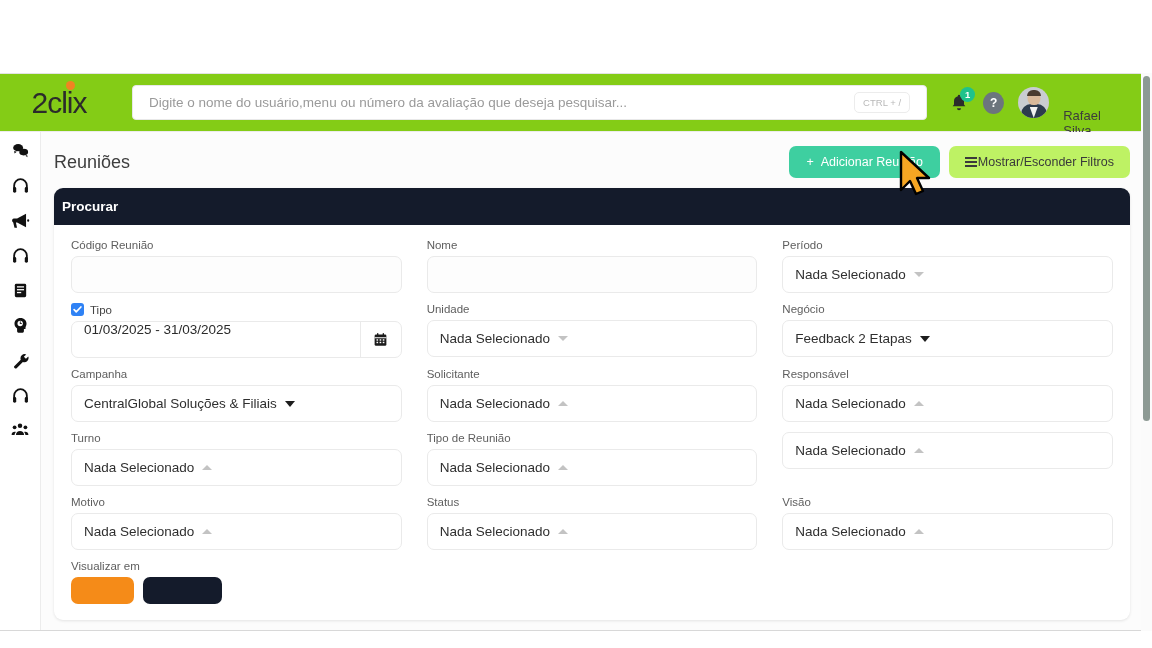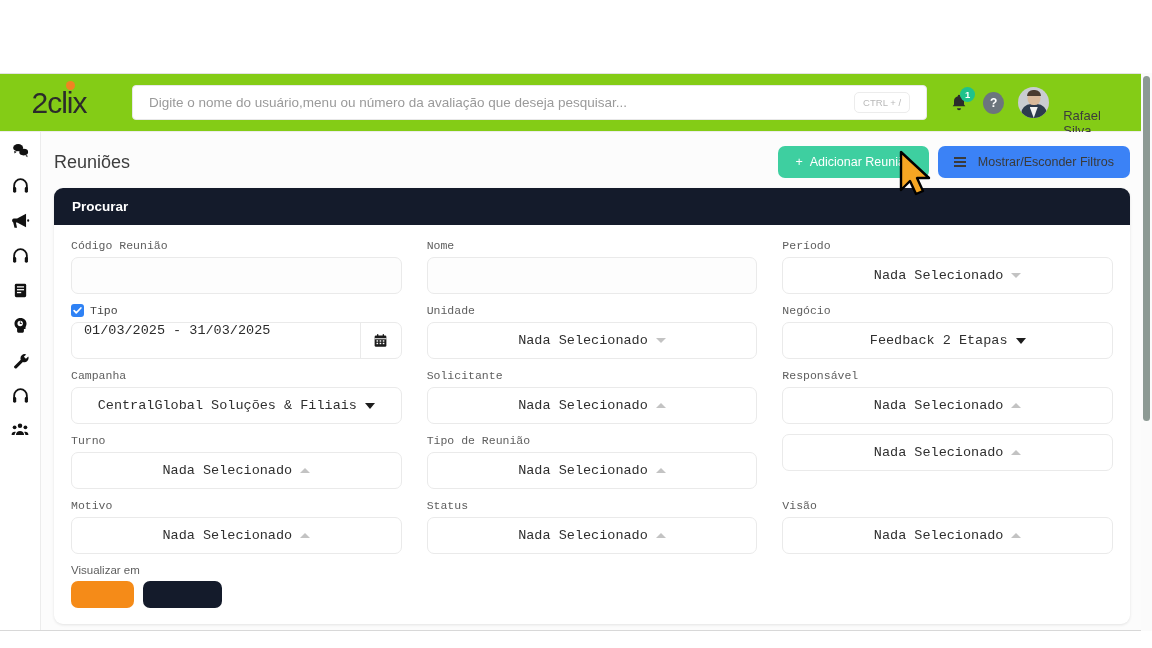--- a/index.html
+++ b/index.html
@@ -89,46 +89,46 @@
 
   .page-head { display:flex; align-items:center; padding: 14px 22px 10px 13px; }
   .page-title { font-size:18px; color:#3e3e3e; font-weight:400; }
   .head-actions { margin-left:auto; display:flex; align-items:center; gap:9px; }
   .btn-add {
     background:#3ecfa0; color:#ffffff; border:none; border-radius:7px;
     font-size:12.5px; padding: 9px 17px; display:flex; align-items:center; gap:7px;
     cursor:pointer; font-family:"Liberation Sans", sans-serif;
   }
   .btn-filters {
-    background:#3b82f6; color:#3a3a3a; border:none; border-radius:7px;
-    font-size:12.5px; padding: 9px 16px; display:flex; align-items:center; gap:12px;
+    background:#bef264; color:#3a3a3a; border:none; border-radius:7px;
+    font-size:12.5px; padding: 9px 16px; display:flex; align-items:center; gap:1px;
     cursor:pointer; font-family:"Liberation Sans", sans-serif;
   }
   .hamburger { display:flex; flex-direction:column; gap:2.5px; }
   .hamburger i { display:block; width:12px; height:1.6px; background:#3a3a3a; }
 
   .card {
     margin: 0 22px 0 13px; background:#ffffff; border-radius:9px;
     box-shadow: 0 1px 3px rgba(0,0,0,.10);
   }
   .card-head {
     background:#141b2b; color:#ffffff; border-radius:9px 9px 0 0;
-    padding: 11px 18px; font-size:13.5px; font-weight:bold;
+    padding: 11px 8px; font-size:13.5px; font-weight:bold;
   }
   .card-body { padding: 14px 17px 16px 17px; }
 
   .grid { display:grid; grid-template-columns: repeat(3, 1fr); column-gap: 25px; row-gap: 10px; }
-  .field { display:flex; flex-direction:column;font-family:Liberation Mono, monospace; }
+  .field { display:flex; flex-direction:column; }
   .field-label { font-size:11.5px; color:#5e5e5e; margin-bottom:5px; }
   .ctrl {
     height:37px; border:1px solid #eaeaea; border-radius:7px; background:#fff;
     display:flex; align-items:center; padding: 0 12px; font-size:13.5px; color:#2f2f2f;
   }
   .ctrl.empty { background:#fdfdfd; }
-  .ctrl.select { justify-content:center; cursor:pointer; }
+  .ctrl.select { justify-content:flex-start; cursor:pointer; }
   .ctrl-val { white-space:nowrap; overflow:hidden; text-overflow:ellipsis; }
   .chev { flex:0 0 auto; margin-left:8px; }
   .chev.down-light { width:0;height:0;border-left:5px solid transparent;border-right:5px solid transparent;
                      border-top:5px solid #c3c3c3; }
   .chev.up-light   { width:0;height:0;border-left:5px solid transparent;border-right:5px solid transparent;
                      border-bottom:5px solid #c3c3c3; }
   .chev.down-dark  { width:0;height:0;border-left:5px solid transparent;border-right:5px solid transparent;
                      border-top:6px solid #1d1d1d; }
 
   .cb-row { display:flex; align-items:center; gap:6px; margin-bottom:5px; }

